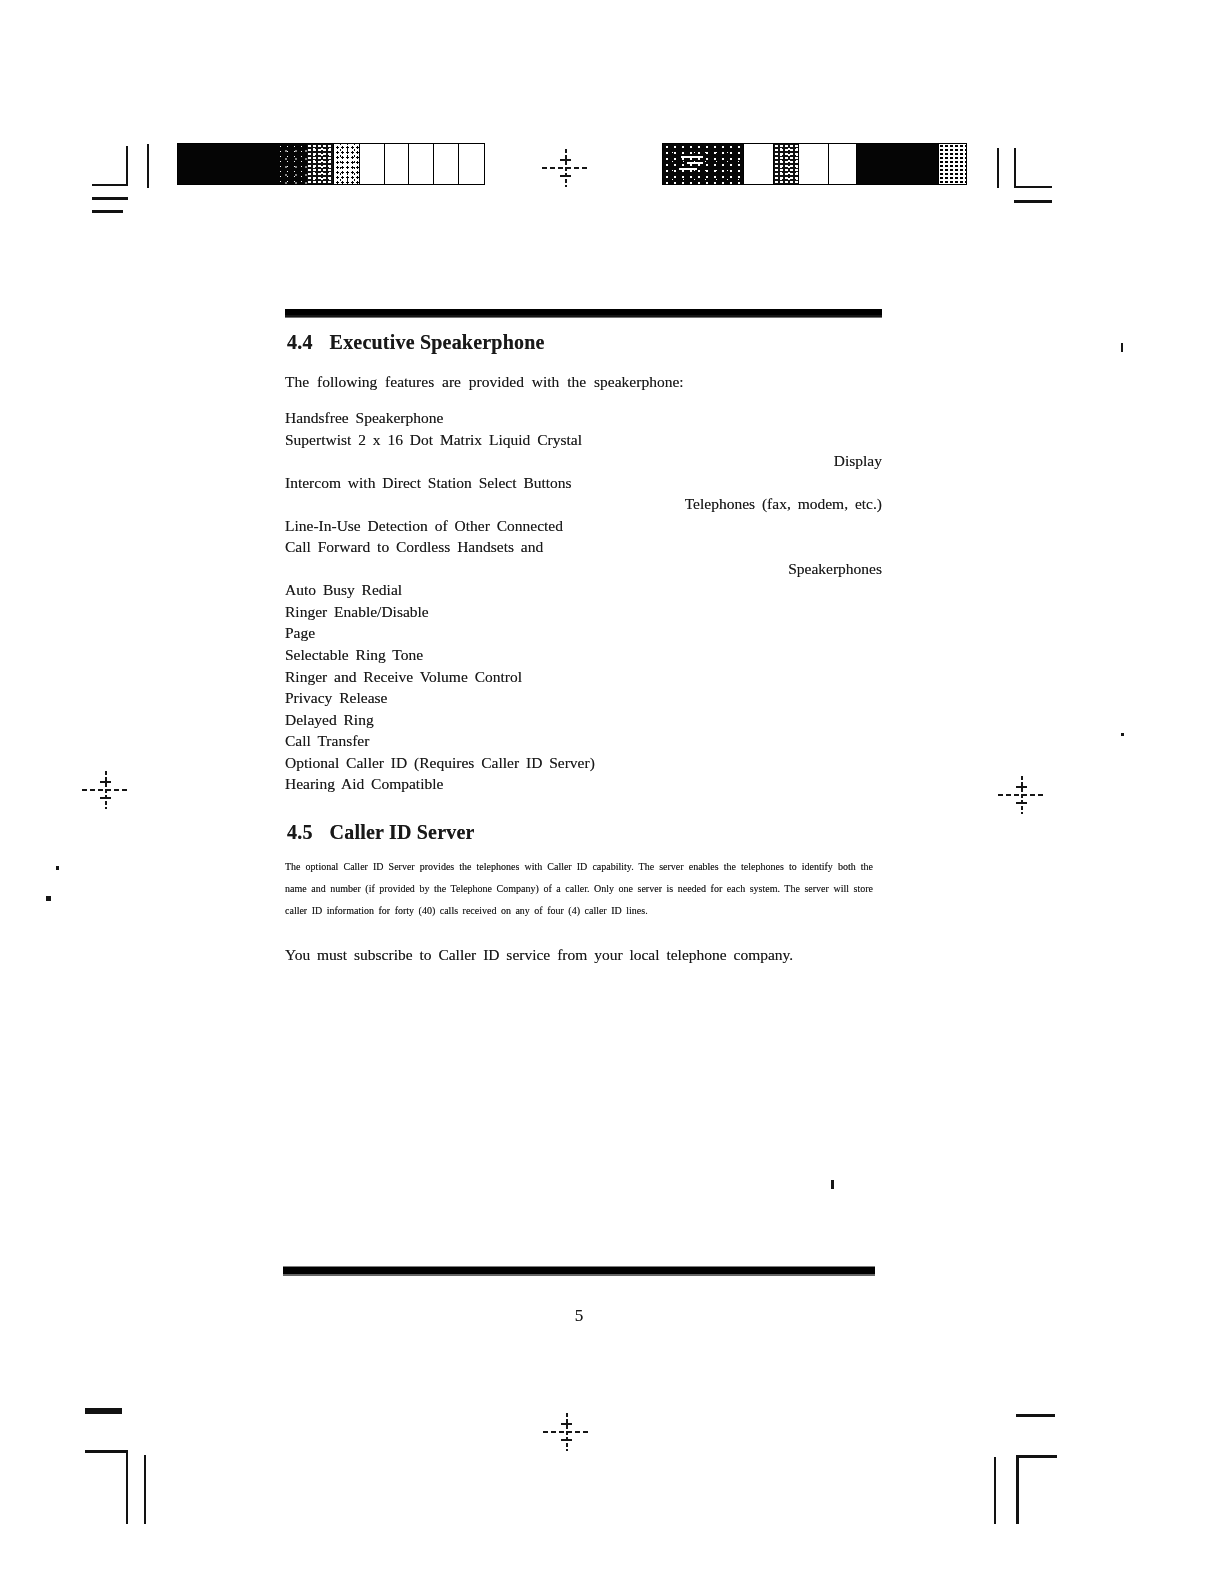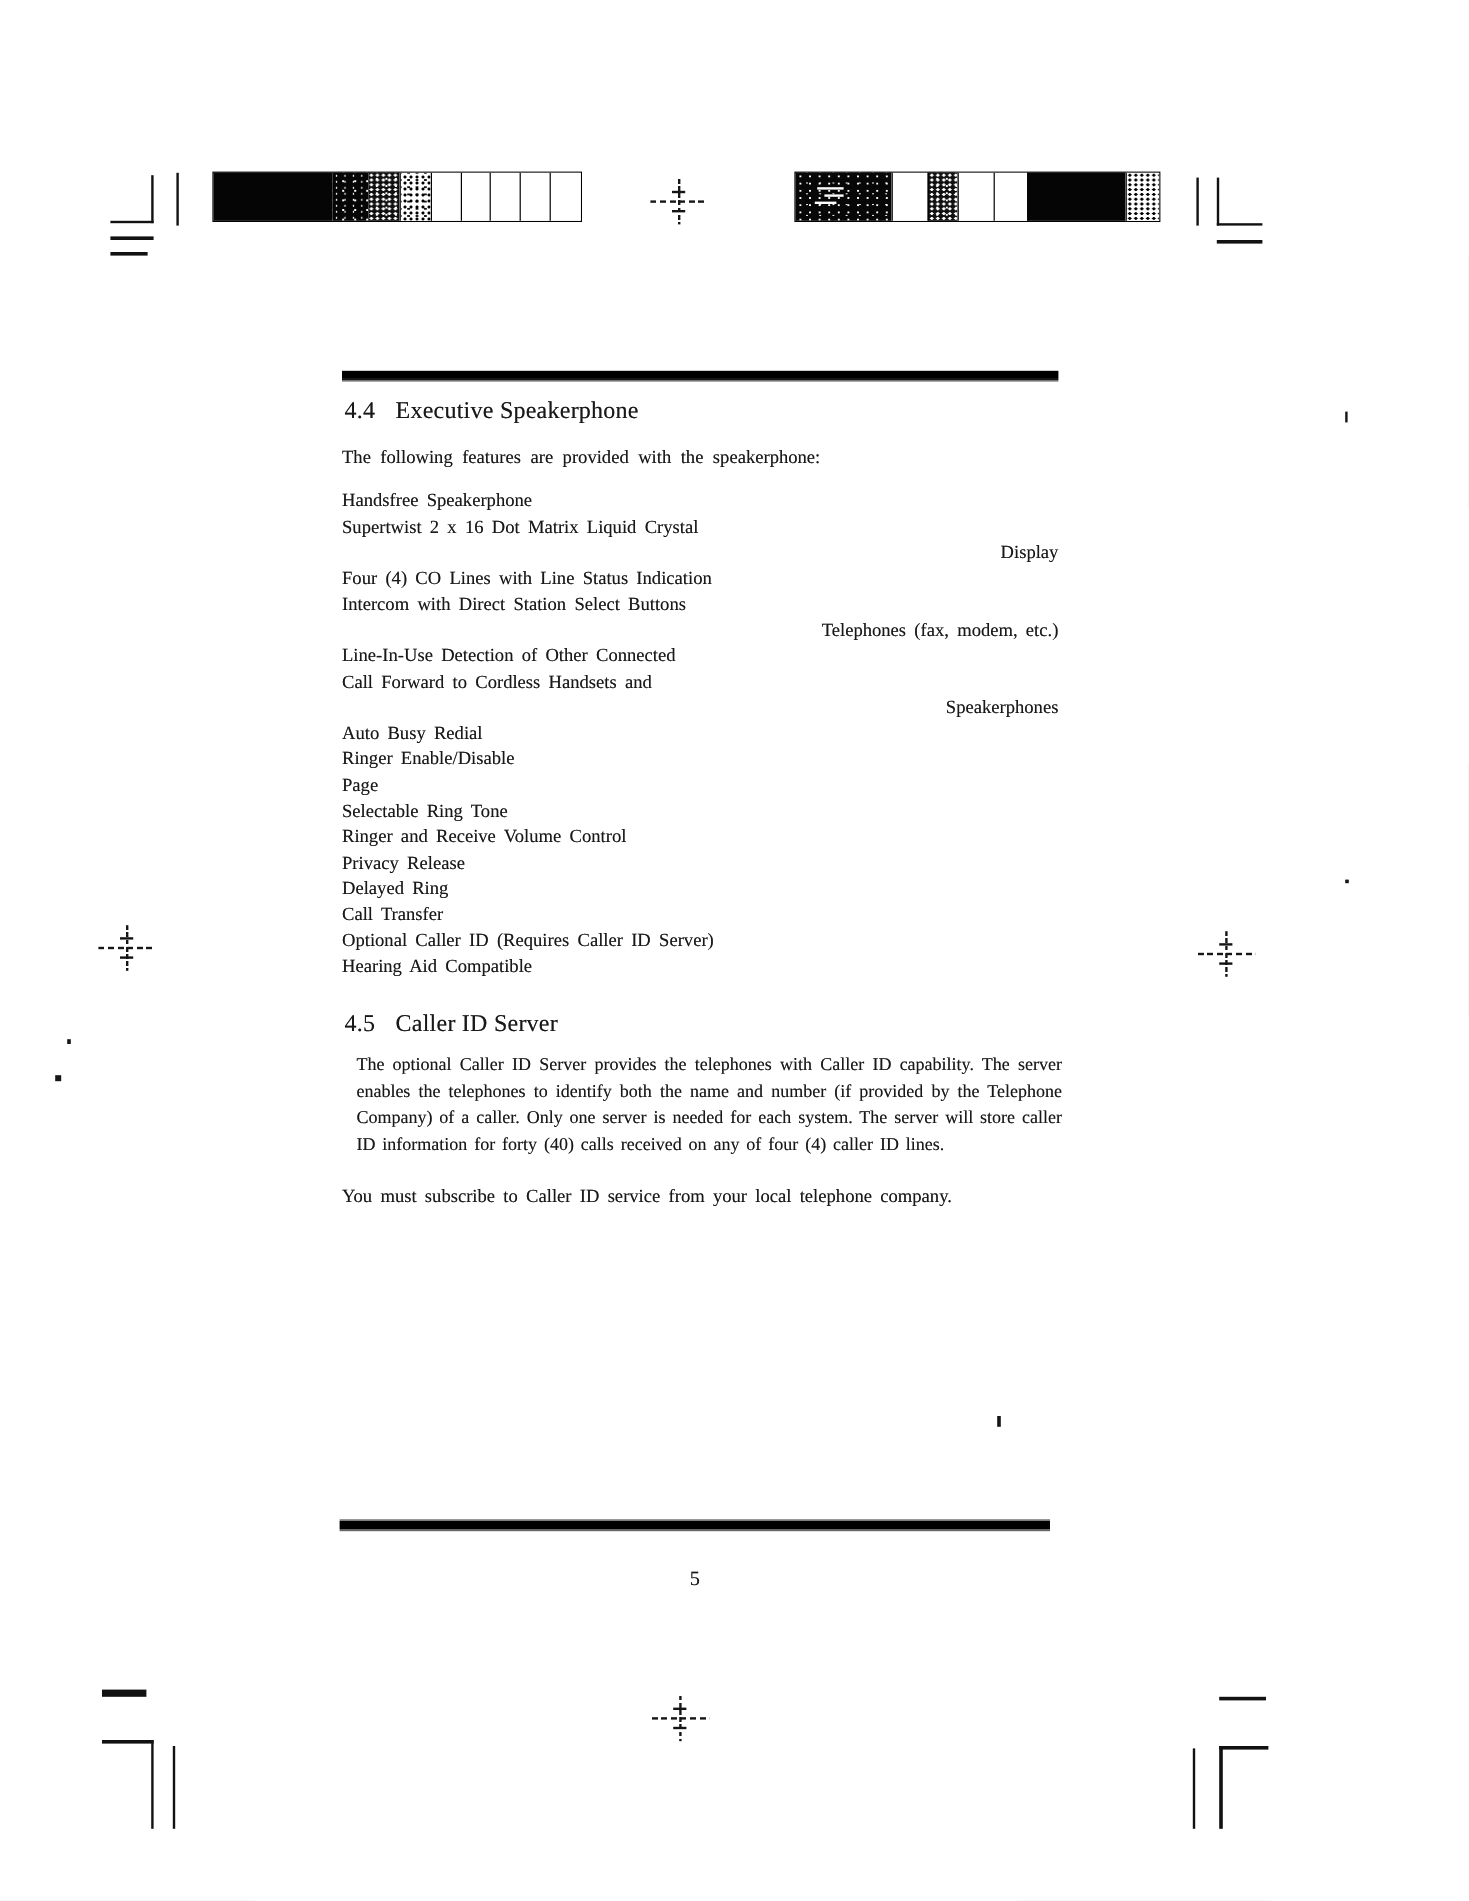--- a/index.html
+++ b/index.html
@@ -40,31 +40,31 @@
   .regcross .t1,.regcross .t2{position:absolute;left:18px;width:11px;height:2.4px;background:#141414;}
   .regcross .t1{top:11px;} .regcross .t2{top:27px;}
   
   .mark{position:absolute;background:#121212;}
   
   .content{position:absolute;left:285px;top:309px;width:597px;}
   .rule-top{width:597px;height:9px;
     background:linear-gradient(to bottom,#000 0 66%,#161616 66% 84%,rgba(0,0,0,.55) 84%);}
   .rule-bottom{position:absolute;left:283px;top:1266px;width:592px;height:10px;
     background:linear-gradient(to bottom,rgba(0,0,0,.5) 0 14%,#000 14% 78%,rgba(0,0,0,.6) 78%);}
-  h2.sec{font-size:20px;font-weight:normal;line-height:24px;margin:12px 0 0 2px;letter-spacing:.2px;
+  h2.sec{font-size:20px;font-weight:bold;line-height:24px;margin:12px 0 0 2px;letter-spacing:.2px;
     text-shadow:0 0 .5px rgba(0,0,0,.55);}
   h2.sec .secnum{display:inline-block;margin-right:17px;}
   h2.sec45{margin-top:25px;}
   .intro{font-size:15.5px;line-height:20px;margin:18px 0 0 0;word-spacing:4px;
     text-shadow:0 0 .4px rgba(0,0,0,.5);}
   .featlist{margin-top:15px;}
   .feat{font-size:15.5px;line-height:21.55px;word-spacing:3px;white-space:nowrap;
     text-shadow:0 0 .4px rgba(0,0,0,.5);}
   .feat.indent{padding-left:74px;text-align:right;}
-  .para{font-size:15px;line-height:22px;margin:12px 0 0 12px;width:588px;
+  .para{font-size:10px;line-height:22px;margin:12px 0 0 0;width:588px;
     text-align:justify;word-spacing:2px;text-shadow:0 0 .4px rgba(0,0,0,.5);}
   .note{font-size:15.5px;line-height:22px;margin:22px 0 0 0;word-spacing:3px;
     text-shadow:0 0 .4px rgba(0,0,0,.5);}
   .pagenum{position:absolute;left:283px;top:1306px;width:592px;text-align:center;
     font-size:17px;text-shadow:0 0 .4px rgba(0,0,0,.5);}
   .speck{position:absolute;background:#161616;}
 </style>
 </head>
 <body>
 
@@ -129,21 +129,20 @@
     <h2 class="sec">
       <span class="secnum">4.4</span><span>Executive Speakerphone</span>
     </h2>
 
     <p class="intro">The following features are provided with the speakerphone:</p>
 
     <div class="featlist">
       <div class="feat">Handsfree Speakerphone</div>
       <div class="feat">Supertwist 2 x 16 Dot Matrix Liquid Crystal</div>
       <div class="feat indent">Display</div>
-      <div class="feat">Four (4) CO Lines with Line Status Indication</div>
       <div class="feat">Intercom with Direct Station Select Buttons</div>
       <div class="feat indent">Telephones (fax, modem, etc.)</div>
       <div class="feat">Line-In-Use Detection of Other Connected</div>
       <div class="feat">Call Forward to Cordless Handsets and</div>
       <div class="feat indent">Speakerphones</div>
       <div class="feat">Auto Busy Redial</div>
       <div class="feat">Ringer Enable/Disable</div>
       <div class="feat">Page</div>
       <div class="feat">Selectable Ring Tone</div>
       <div class="feat">Ringer and Receive Volume Control</div>

